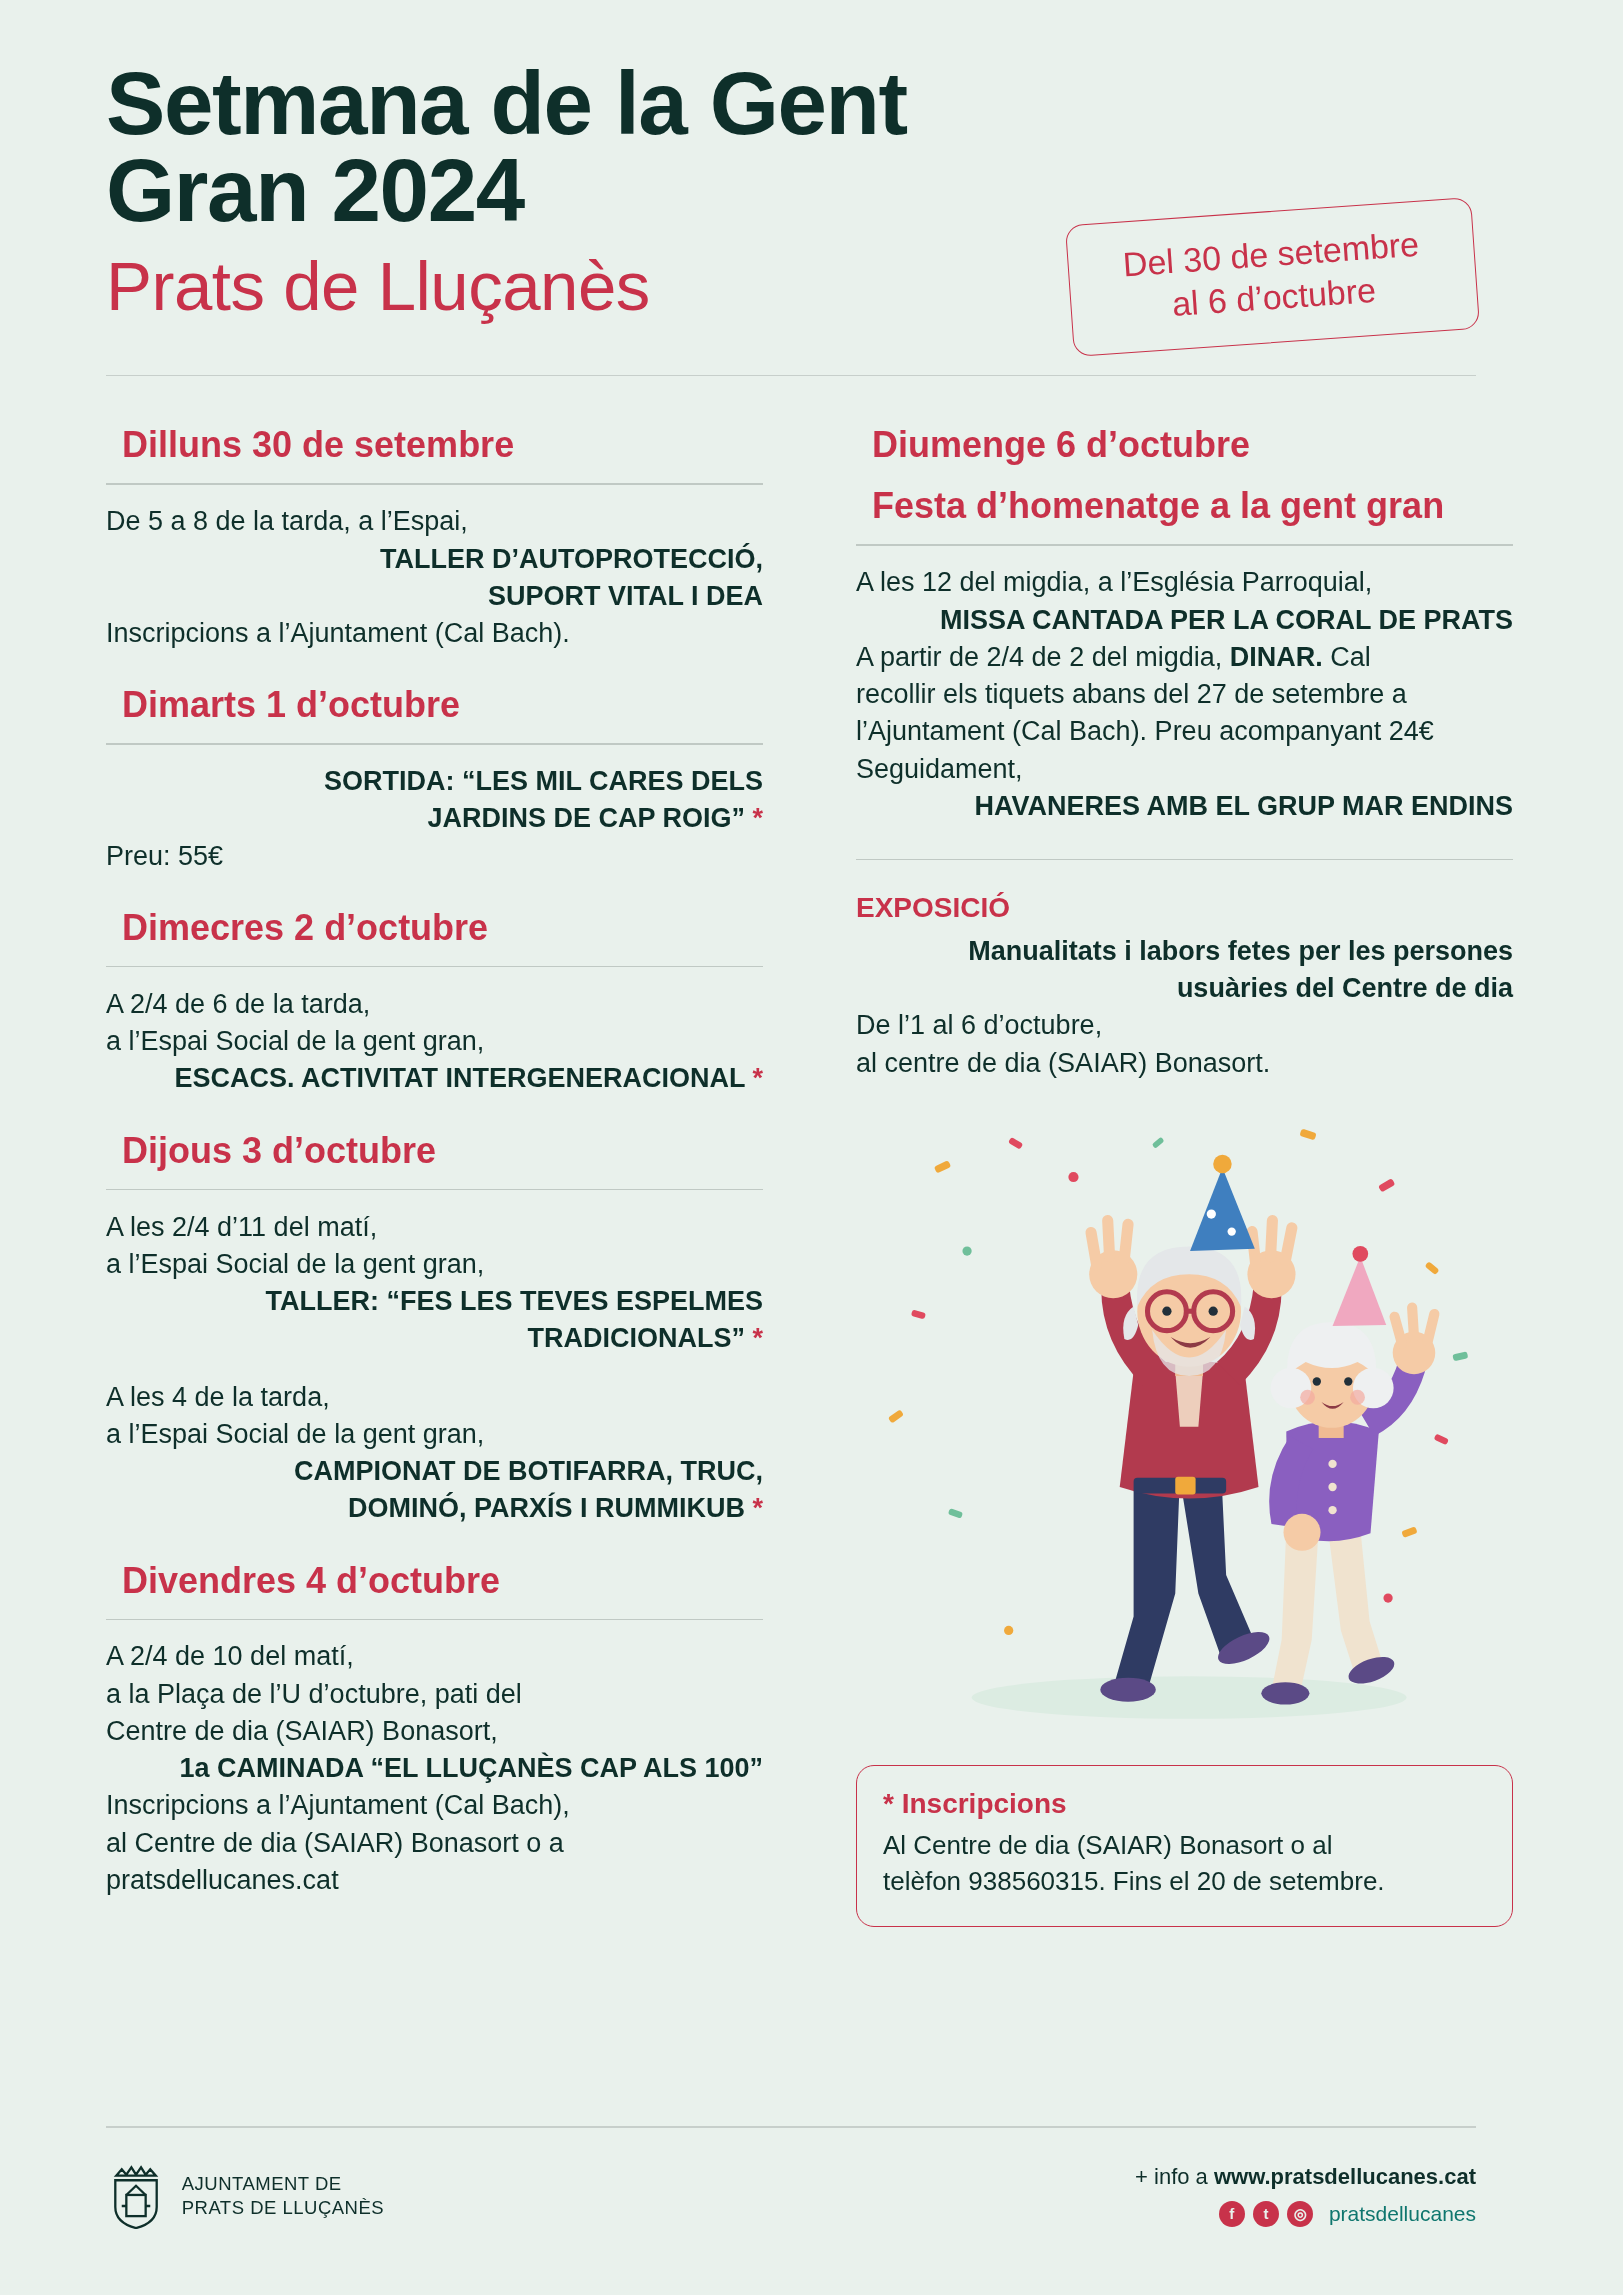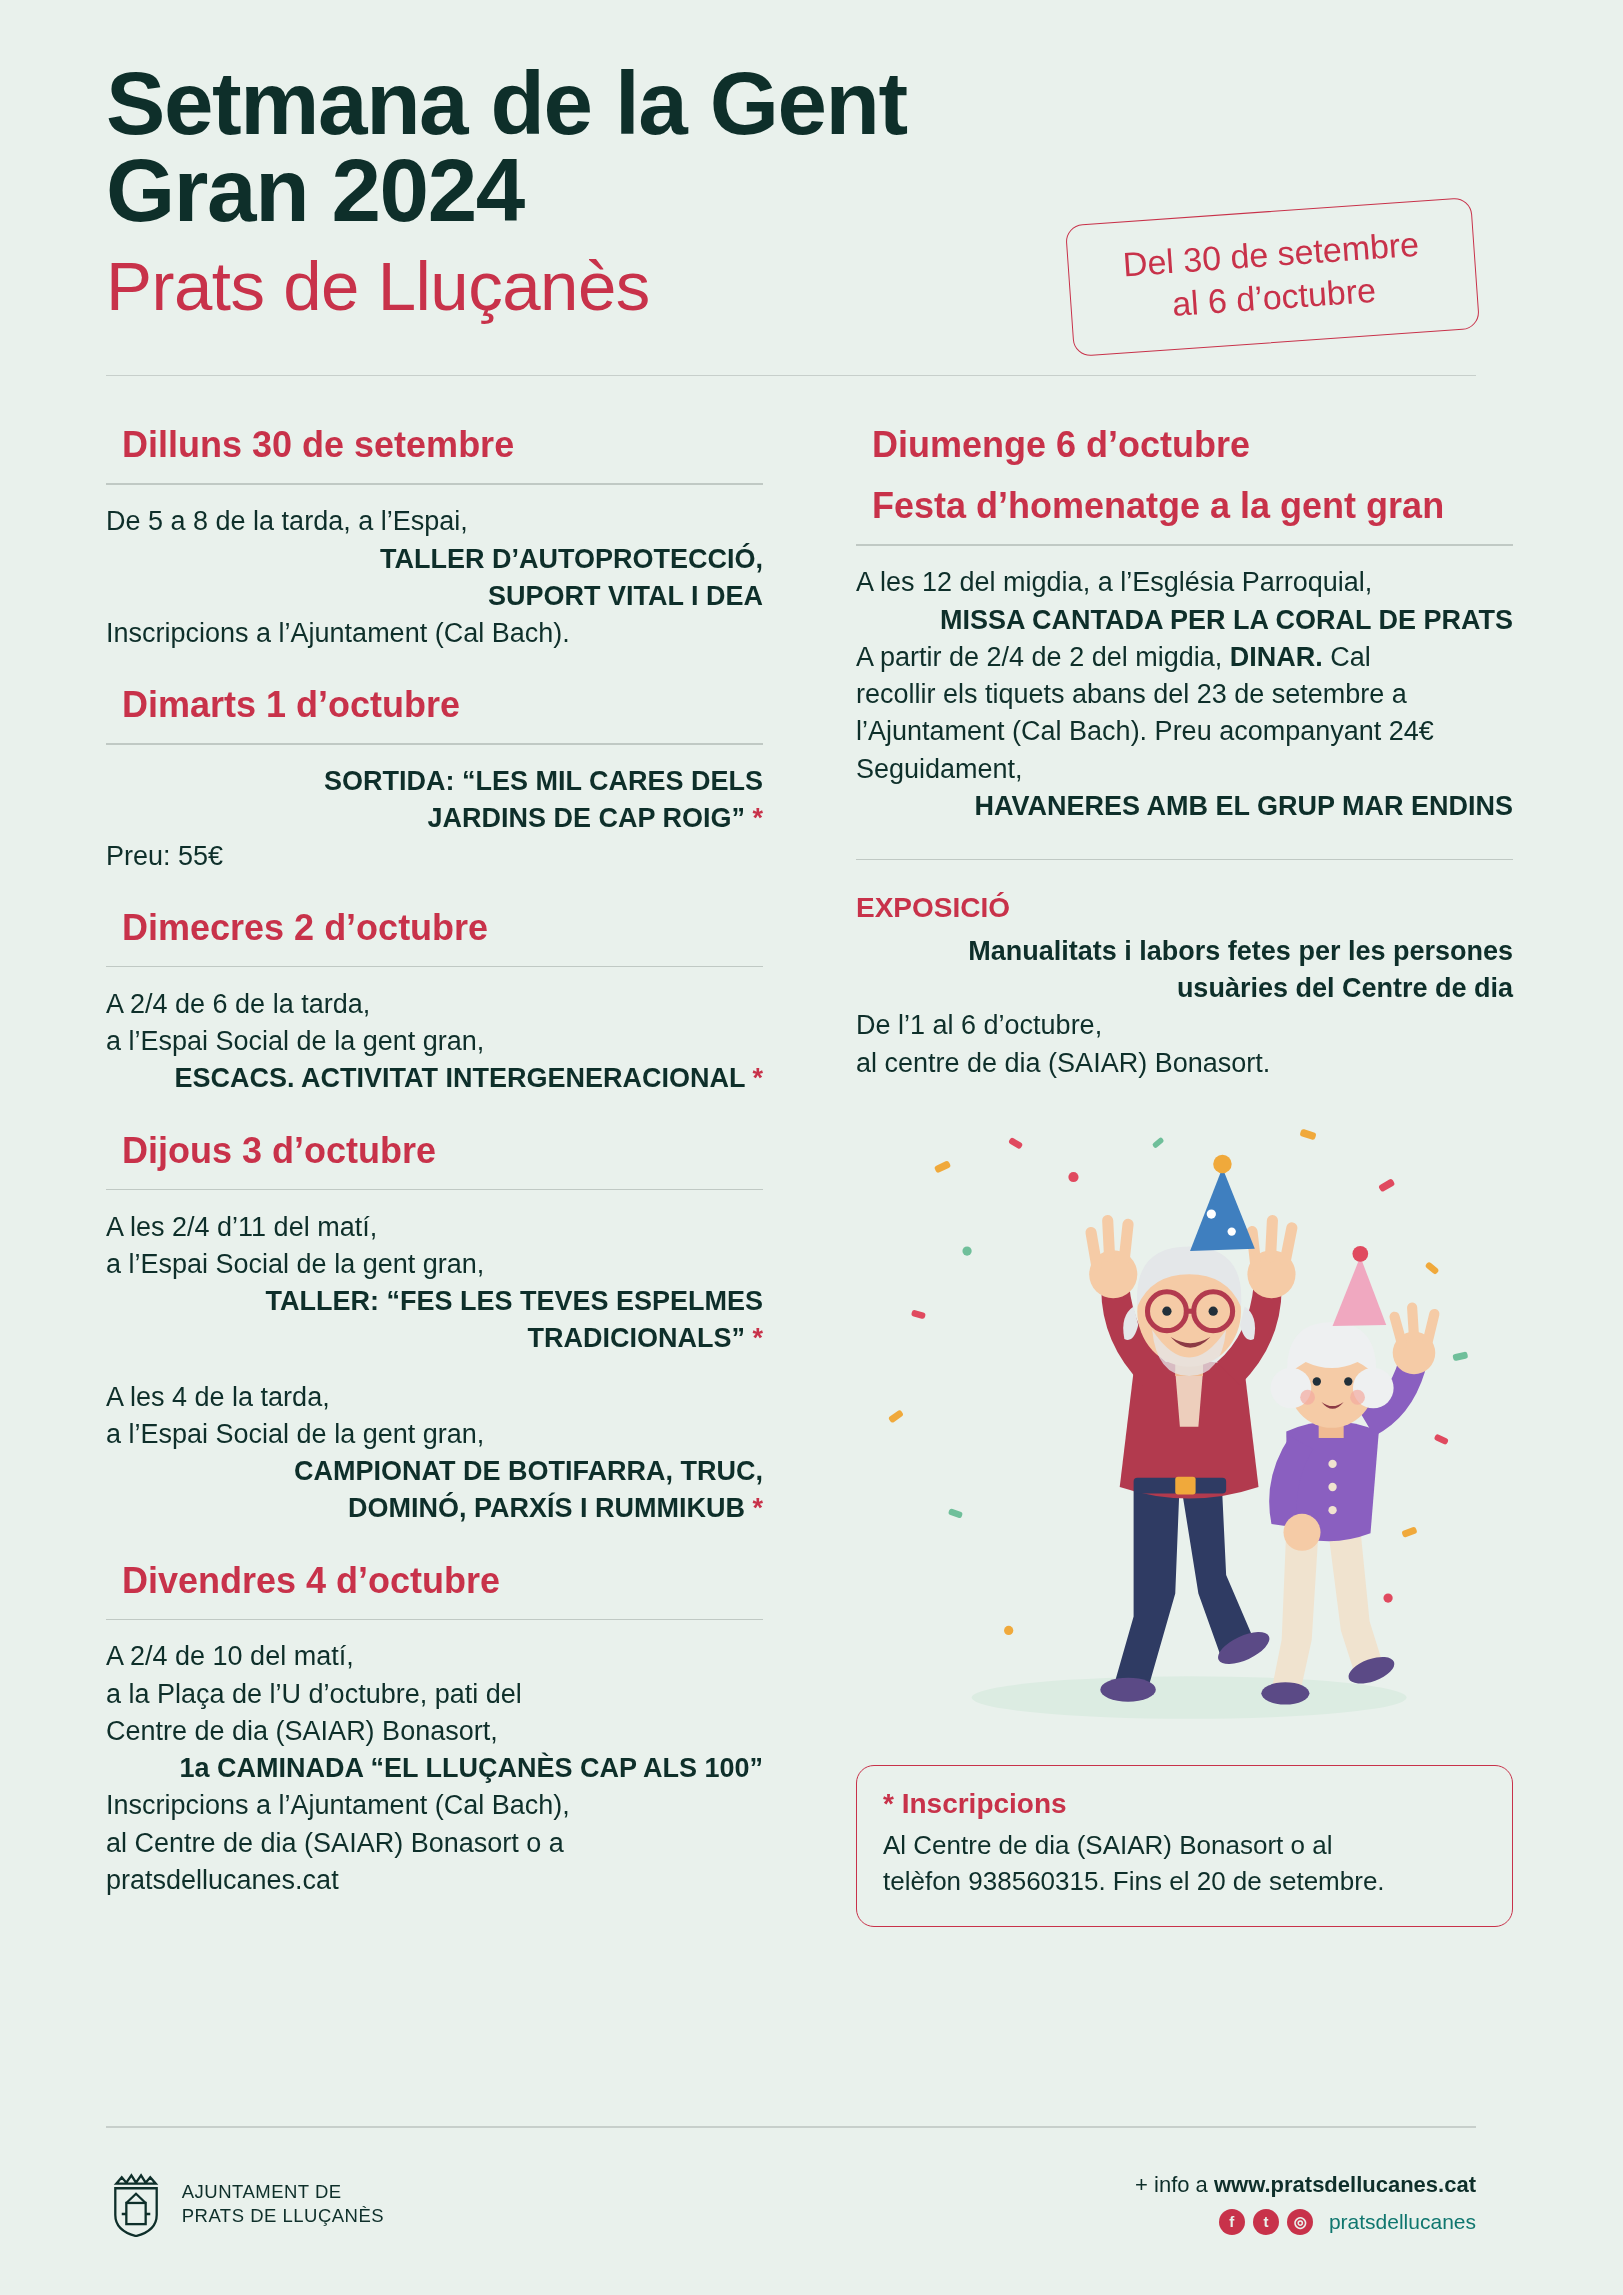--- a/index.html
+++ b/index.html
@@ -159,21 +159,21 @@
     left: 106px;
     right: 106px;
     bottom: 167px;
     height: 1.9px;
     background: #c7cfcb;
   }
   .footer {
     position: absolute;
     left: 106px;
     right: 106px;
-    bottom: 56px;
+    bottom: 64px;
     display: flex;
     align-items: center;
     justify-content: space-between;
   }
   .logo {
     display: flex;
     align-items: center;
     gap: 15.7px;
   }
   .logo-text {
@@ -293,21 +293,21 @@
 
     <div class="col col-right">
 
       <div class="block">
         <p class="day-heading">Diumenge 6  d’octubre</p>
         <p class="day-heading">Festa d’homenatge a la gent gran</p>
         <div class="day-rule"></div>
         <p class="line">A les 12 del migdia, a l’Església Parroquial,</p>
         <p class="line b">MISSA CANTADA PER LA CORAL DE PRATS</p>
         <p class="line">A partir de 2/4 de 2 del migdia, <b>DINAR.</b> Cal</p>
-        <p class="line">recollir els tiquets abans del 23 de setembre a</p>
+        <p class="line">recollir els tiquets abans del 27 de setembre a</p>
         <p class="line">l’Ajuntament (Cal Bach). Preu acompanyant 24€</p>
         <p class="line">Seguidament,</p>
         <p class="line b">HAVANERES AMB EL GRUP MAR ENDINS</p>
       </div>
 
       <div class="rule-mid"></div>
 
       <div class="block">
         <p class="expo-title">EXPOSICIÓ</p>
         <p class="line b">Manualitats i labors fetes per les persones</p>

